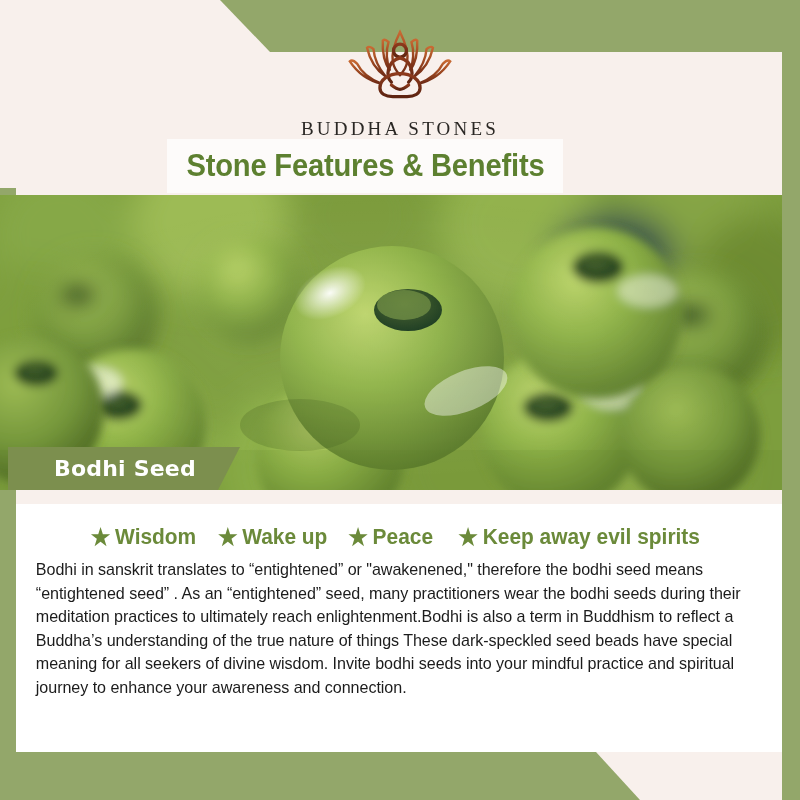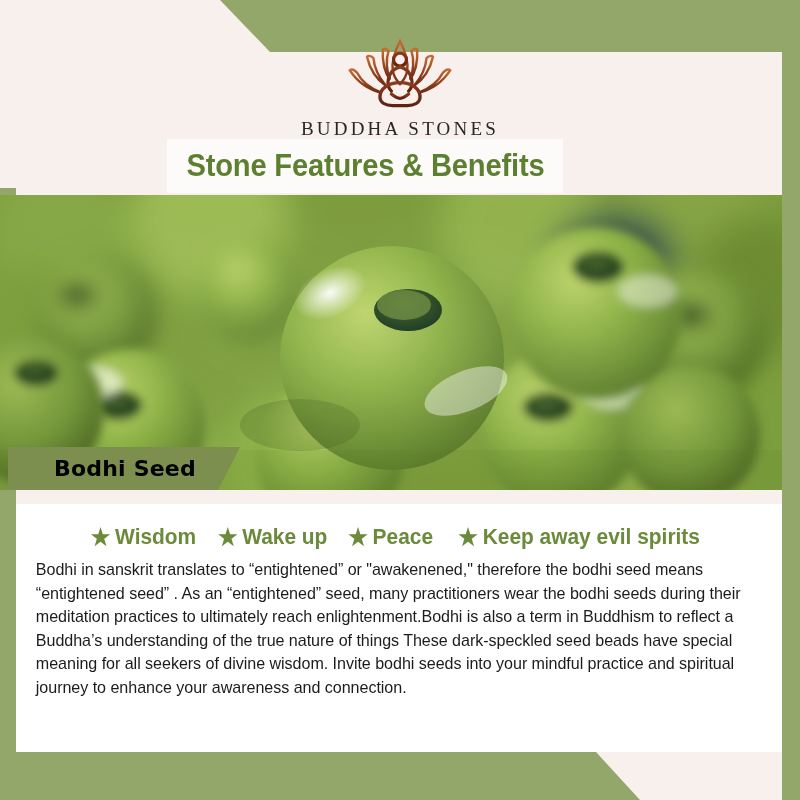--- a/index.html
+++ b/index.html
@@ -28,21 +28,21 @@
     background:#93a76a;
     clip-path:polygon(0 0, 596px 0, 640px 48px, 0 48px);
   }
   .frame-bottom-right{
     position:absolute;right:0;bottom:0;width:18px;height:60px;background:#93a76a;
   }
 
   
   .header{
     position:absolute;left:0;top:0;width:800px;height:140px;
-    display:flex;flex-direction:column;align-items:center;justify-content:flex-end;
+    display:flex;flex-direction:column;align-items:center;justify-content:space-between;
     padding-top:22px;box-sizing:border-box;
   }
   .logo-mark{width:172px;height:86px;display:block;}
   .brand-name{
     font-family:"Liberation Serif",serif;
     font-size:19px;letter-spacing:3.2px;color:#2a2724;
     margin-top:1px;font-weight:400;
   }
 
   
@@ -67,21 +67,21 @@
   }
   .hero svg{display:block;width:782px;height:295px;}
 
   .seed-banner{
     position:absolute;left:8px;top:447px;height:43px;width:232px;
     background:#7c8f4e;
     clip-path:polygon(0 0, 232px 0, 210px 43px, 0 43px);
     display:flex;align-items:center;
   }
   .seed-banner-label{
-    color:#000000;font-weight:700;font-size:22px;
+    color:#ffffff;font-weight:700;font-size:22px;
     margin-left:46px;letter-spacing:0.2px;
     font-family:"DejaVu Sans",sans-serif;
   }
 
   
   .content{
     position:absolute;left:16px;top:504px;width:766px;height:248px;
     background:#ffffff;
     box-sizing:border-box;
     padding:14px 18px 0 14px;

